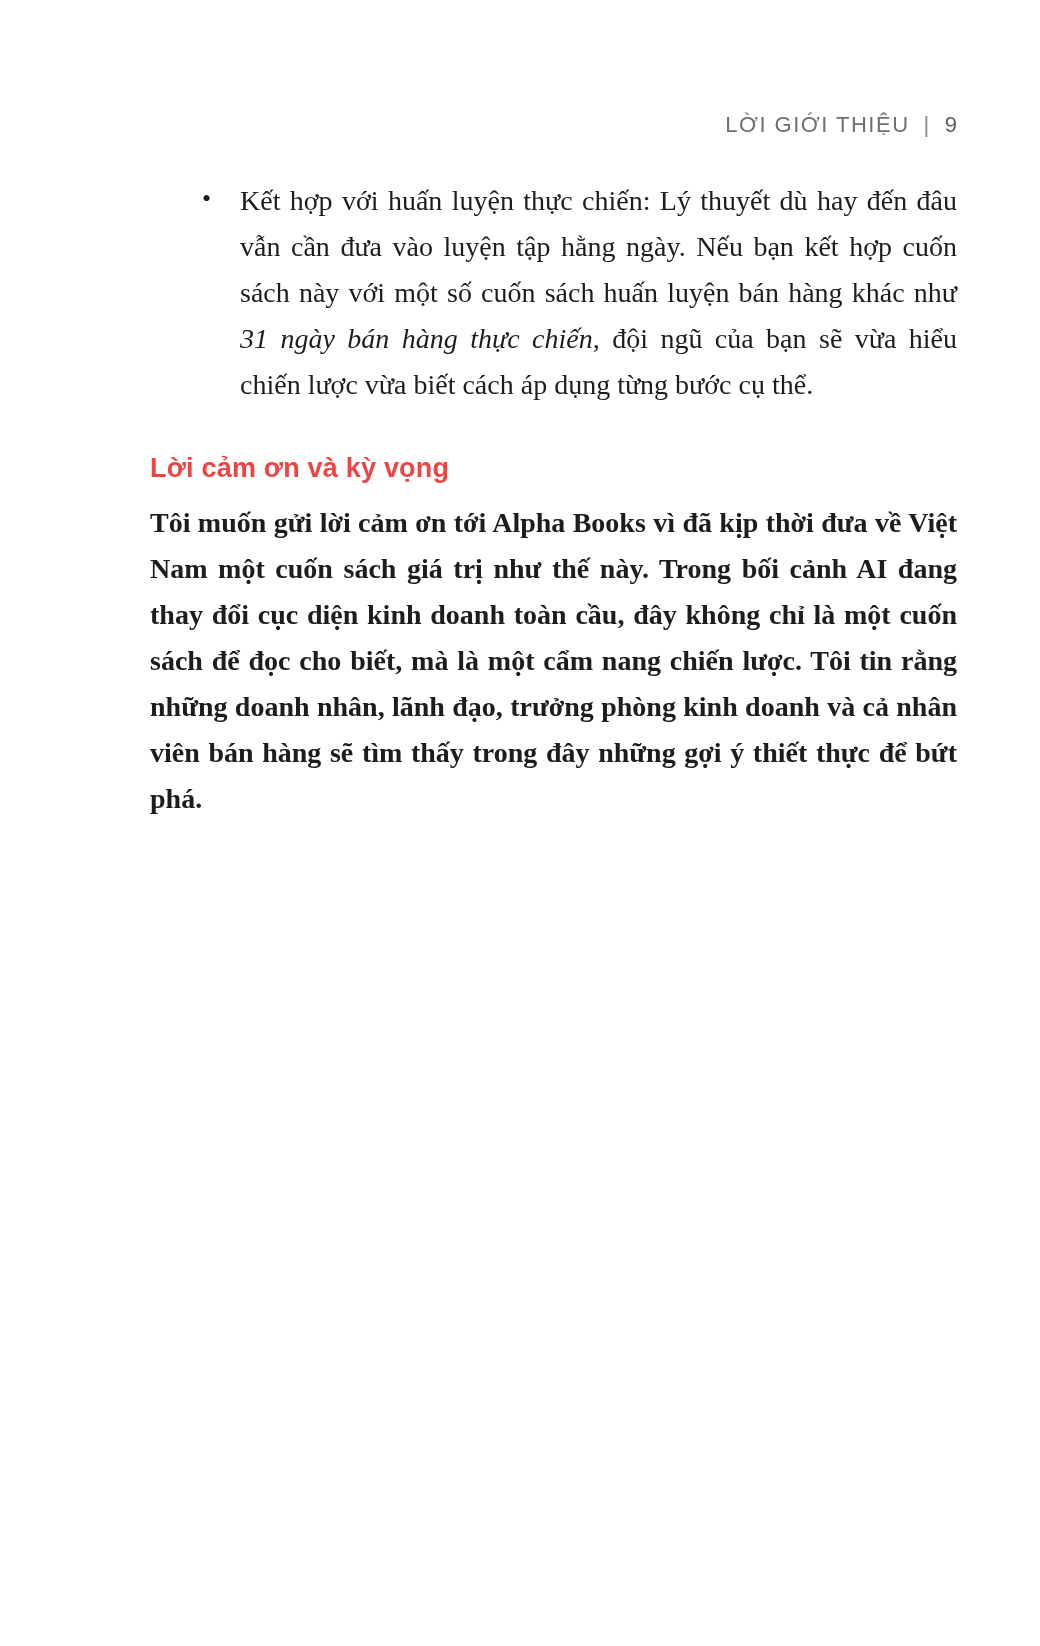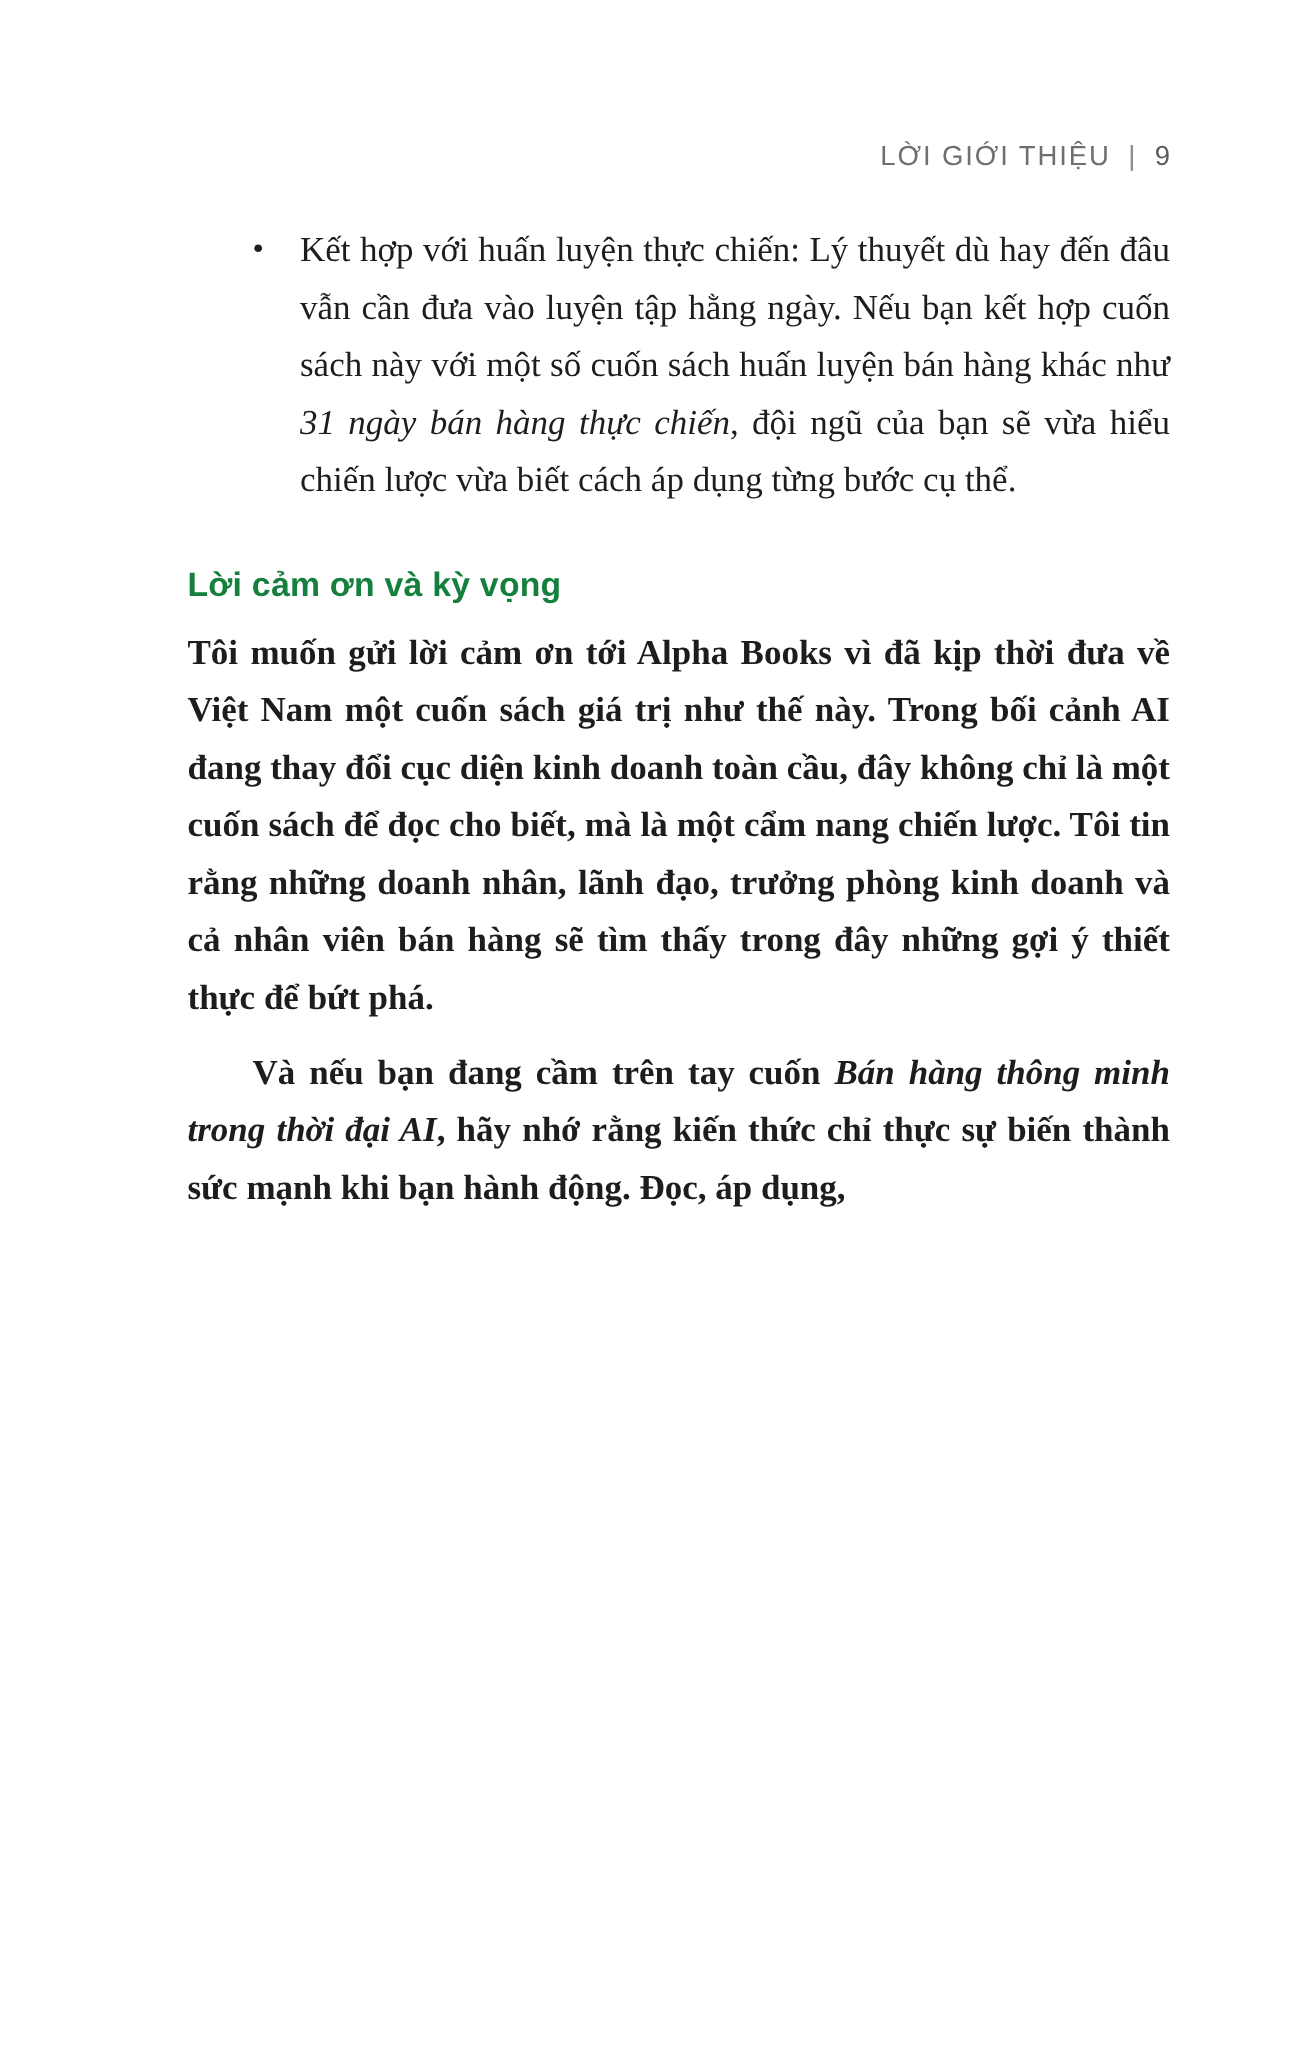--- a/index.html
+++ b/index.html
@@ -13,21 +13,21 @@
     font-family: "Liberation Serif", serif;
     color: #1d1d1d;
     overflow: hidden;
   }
   .page {
     position: relative;
     width: 1040px;
     height: 1411px;
     background: #ffffff;
     box-sizing: border-box;
-    padding: 112px 104px 0 150px; 
+    padding: 112px 83px 0 150px; 
   }
   .running-header {
     text-align: right;
     font-family: "Liberation Sans", sans-serif;
     font-size: 22px;
     line-height: 26px;
     color: #6f6f6f;
     letter-spacing: 1.5px;
   }
   .rh-divider {
@@ -59,21 +59,21 @@
     top: -2px;
     font-size: 26px;
     color: #1d1d1d;
   }
   .italic { font-style: italic; }
   .section-heading {
     font-family: "Liberation Sans", sans-serif;
     font-weight: 700;
     font-size: 27px;
     line-height: 32px;
-    color: #15803d;
+    color: #ef4444;
     margin: 44px 0 16px 0;
     text-align: left;
     letter-spacing: 0.2px;
   }
   .para { margin-top: 0; font-weight: bold; }
   .para + .para { margin-top: 14px; }
   .para.indented { text-indent: 52px; }
 </style>
 </head>
 <body>
@@ -88,17 +88,16 @@
     <div class="bullet-item">
       <span class="bullet-marker">•</span>
       <p class="bullet-text"><span>Kết hợp với huấn luyện thực chiến: Lý thuyết dù hay đến đâu vẫn cần đưa vào luyện tập hằng ngày. Nếu bạn kết hợp cuốn sách này với một số cuốn sách huấn luyện bán hàng khác như </span><span class="italic">31 ngày bán hàng thực chiến</span><span>, đội ngũ của bạn sẽ vừa hiểu chiến lược vừa biết cách áp dụng từng bước cụ thể.</span></p>
     </div>
 
     <h2 class="section-heading">Lời cảm ơn và kỳ vọng</h2>
 
     <p class="para">Tôi muốn gửi lời cảm ơn tới Alpha Books vì đã kịp thời đưa về Việt Nam một cuốn sách giá trị như thế này. Trong bối cảnh AI đang thay đổi cục diện kinh doanh toàn cầu, đây không chỉ là một cuốn sách để đọc cho biết, mà là một cẩm nang chiến lược. Tôi tin rằng những doanh nhân, lãnh đạo, trưởng phòng kinh doanh và cả nhân viên bán hàng sẽ tìm thấy trong đây những gợi ý thiết thực để bứt phá.</p>
 
 
-    <p class="para indented"><span>Và nếu bạn đang cầm trên tay cuốn </span><span class="italic">Bán hàng thông minh trong thời đại AI</span><span>, hãy nhớ rằng kiến thức chỉ thực sự biến thành sức mạnh khi bạn hành động. Đọc, áp dụng,</span></p>
 
   </div>
 
 </div>
 
 </body></html>

